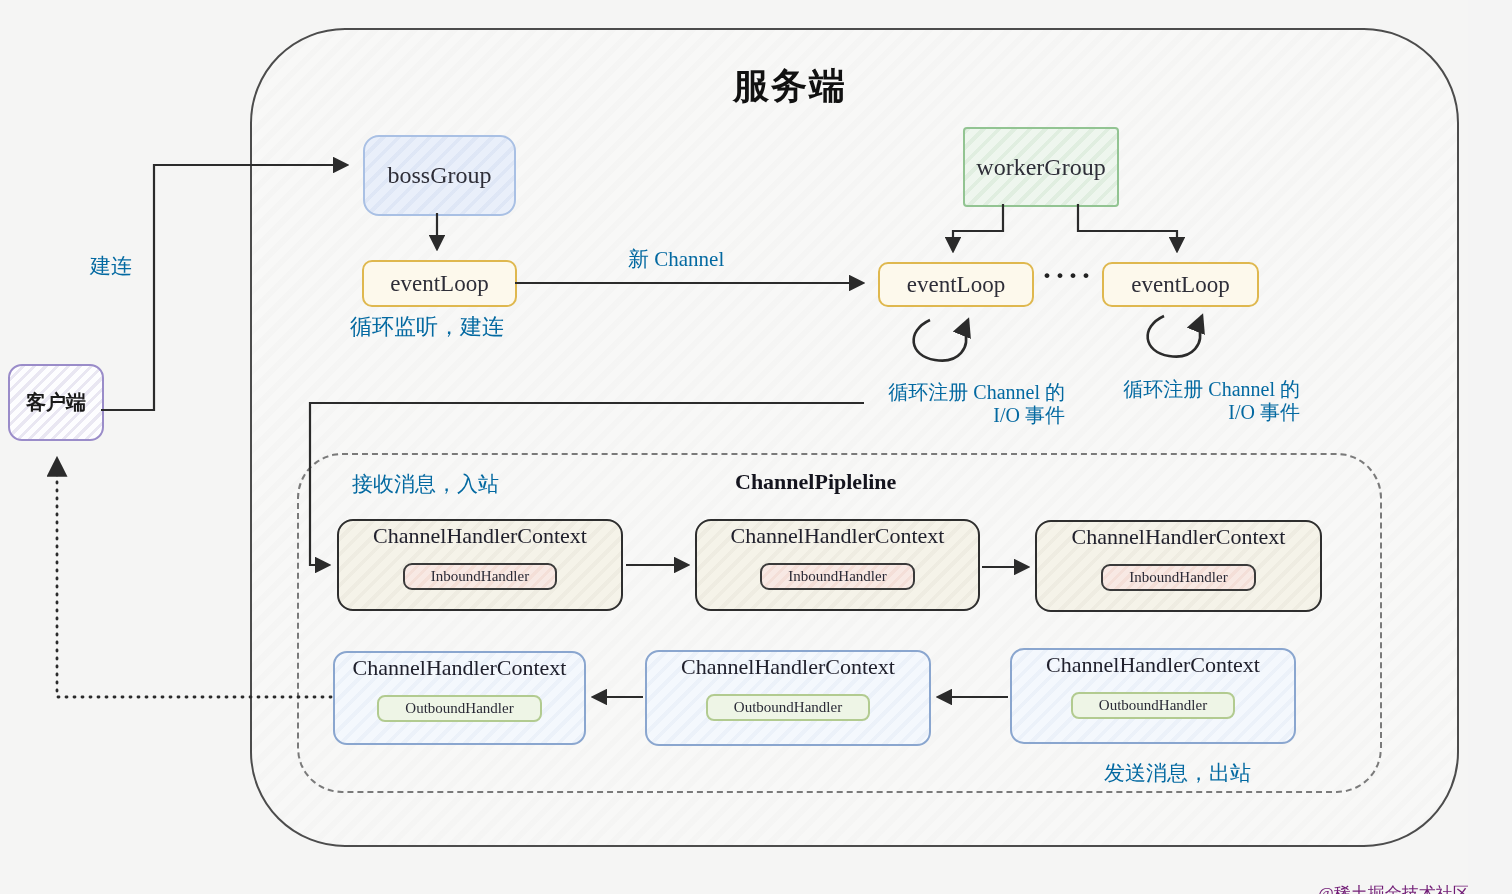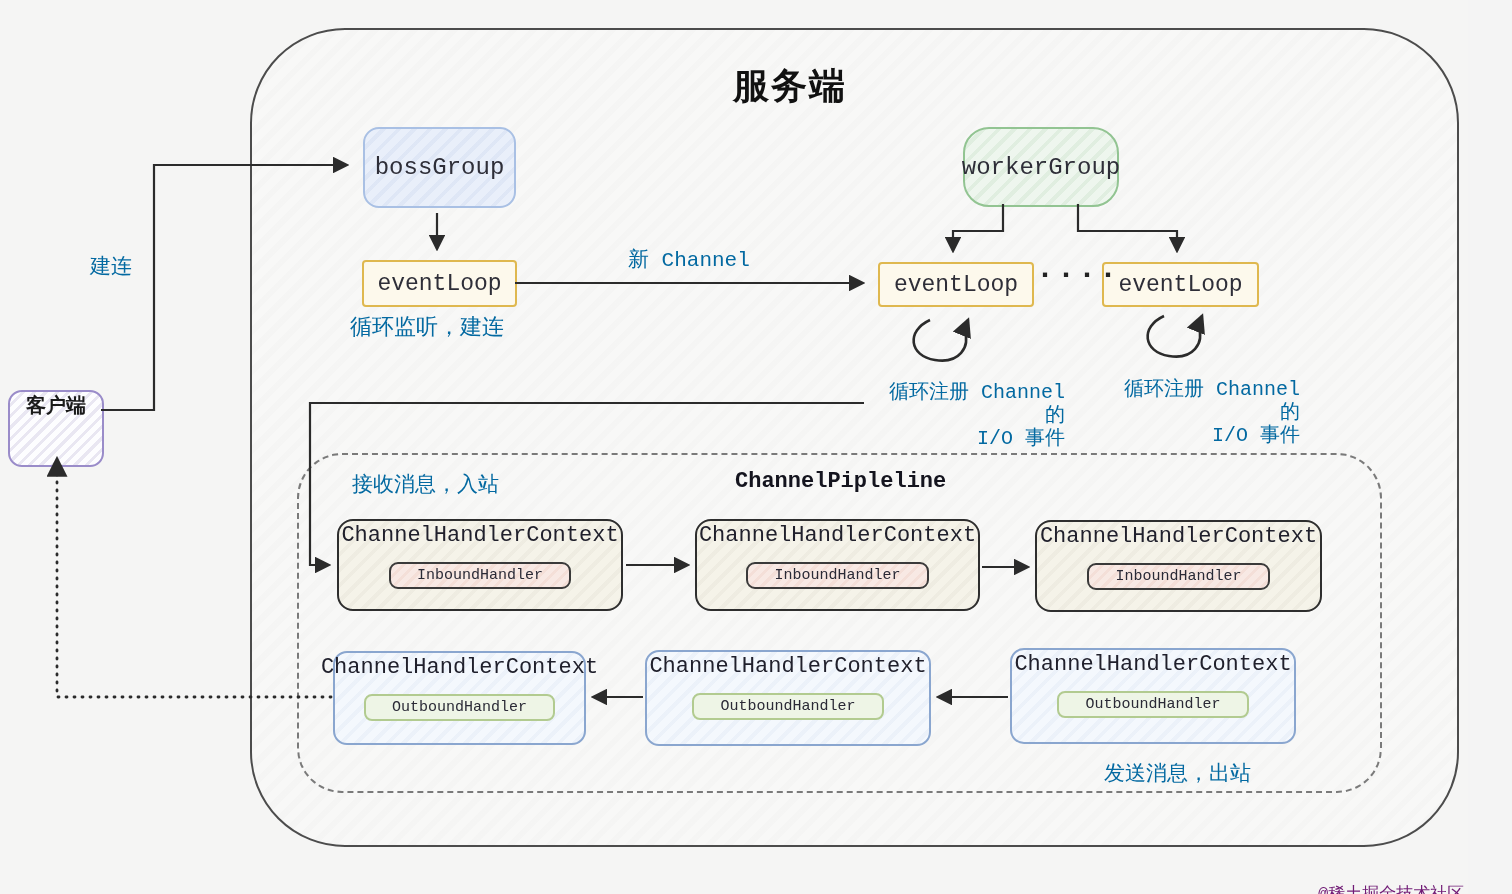--- a/index.html
+++ b/index.html
@@ -1,64 +1,64 @@
 <!DOCTYPE html>
 <html><head>
 <meta charset="utf-8">
 <style>
   html,body{margin:0;padding:0;background:#f4f4f4;}
   #stage{
     position:relative;width:1468px;height:894px;overflow:hidden;
     background:#f5f5f4;
-    font-family:Liberation Mono, monospace;
+    font-family:Liberation Serif, serif;
     color:#222;
   }
   .abs{position:absolute;}
   
   .server-box{
     left:250px;top:28px;width:1205px;height:815px;
     border:2.5px solid #4c4c4c;border-radius:95px;
     background:
       repeating-linear-gradient(135deg, rgba(0,0,0,.012) 0 6px, transparent 6px 14px),
       #f8f8f7;
   }
   .page-title{
     left:640px;top:62px;width:300px;text-align:center;
     font-size:36px;font-weight:bold;color:#111;letter-spacing:2px;
   }
   
   .client-box{
-    left:8px;top:390px;width:92px;height:73px;
+    left:8px;top:364px;width:92px;height:73px;
     border:2px solid #9a8cc9;border-radius:14px;
     background:
       repeating-linear-gradient(135deg, rgba(130,115,175,.16) 0 3px, transparent 3px 8px),
       #fdfdff;
-    display:flex;justify-content:center;
+    display:flex;align-items:center;justify-content:center;
     font-size:20px;font-weight:bold;color:#1a1a1a;
   }
   
   .node{display:flex;align-items:center;justify-content:center;}
   .boss{
-    left:363px;top:127px;width:149px;height:77px;
+    left:363px;top:135px;width:149px;height:77px;
     border:2px solid #a9c0e4;border-radius:16px;
     background:
       repeating-linear-gradient(135deg, rgba(160,180,220,.14) 0 4px, transparent 4px 11px),
       #e9effa;
     font-size:24px;color:#2e2e38;
   }
   .worker{
     left:963px;top:127px;width:152px;height:76px;
-    border:2px solid #92c492;border-radius:26px;
+    border:2px solid #92c492;border-radius:4px;
     background:
       repeating-linear-gradient(135deg, rgba(140,190,140,.14) 0 4px, transparent 4px 11px),
       #eef6ee;
     font-size:24px;color:#2e2e38;
   }
   .eloop{
-    border:2.5px solid #dfb84f;border-radius:4px;
+    border:2.5px solid #dfb84f;border-radius:10px;
     background:#fdf9ec;font-size:23px;color:#2e2e38;
   }
   .eloop.b{left:362px;top:260px;width:151px;height:43px;}
   .eloop.w1{left:878px;top:262px;width:152px;height:41px;}
   .eloop.w2{left:1102px;top:262px;width:153px;height:41px;}
   .dots{
     left:1036px;top:258px;width:64px;text-align:center;
     font-size:30px;font-weight:bold;letter-spacing:3px;color:#222;
   }
   

